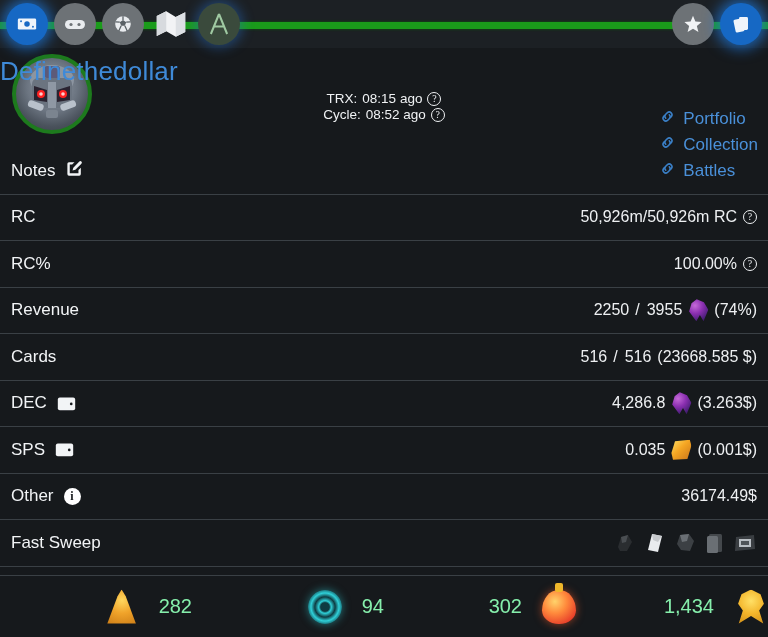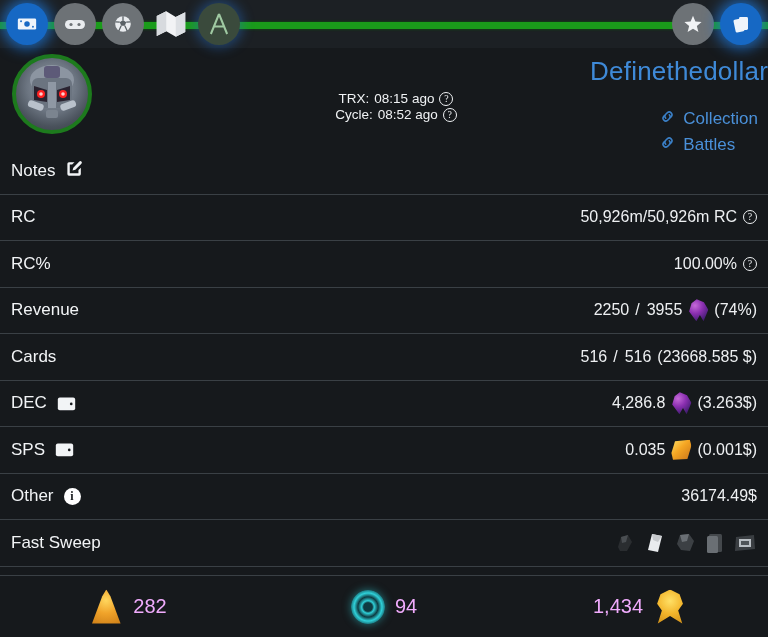--- a/index.html
+++ b/index.html
@@ -39,21 +39,21 @@
 
   
   .header { position: relative; height: 100px; background: #16191c; }
   .avatar {
     position: absolute; left: 12px; top: 6px;
     width: 80px; height: 80px; border-radius: 50%;
     border: 4px solid #1d7a1d;
     background: radial-gradient(circle at 50% 40%, #9aa3ae 0%, #6b7480 45%, #4a525c 70%, #343a43 100%);
     overflow: hidden;
   }
-  .title-block { position: absolute; left: 0; right: 0; top: 8px; text-align: right; margin-left: 24px; }
+  .title-block { position: absolute; left: 0; right: 0; top: 8px; text-align: left; }
   .username { color: #3f8ad8; font-size: 26px; font-weight: 400; letter-spacing: .2px; }
   .subline { font-size: 13.5px; color: #f0f2f4; margin-top: 4px; display: flex; justify-content: center; align-items: center; gap: 5px; }
   .subline + .subline { margin-top: 1px; }
   .qmark {
     display: inline-flex; align-items: center; justify-content: center;
     width: 14px; height: 14px; border-radius: 50%;
     border: 1.4px solid #f0f2f4; font-size: 10px; line-height: 1; color: #f0f2f4;
     font-family: "Liberation Serif", serif;
   }
   .links { position: absolute; right: 10px; top: 60px; }
@@ -97,21 +97,21 @@
   .sweep-icons { display: flex; align-items: center; gap: 9px; }
   .sweep-icons .si { width: 24px; height: 24px; display: block; }
 
   
   .bottom {
     position: absolute; left: 0; right: 0; bottom: 0;
     height: 62px;
     border-top: 1px solid #3a4045;
     display: flex; align-items: center;
   }
-  .stat { flex: 1; display: flex; align-items: center; justify-content: center; gap: 10px; font-size: 20px; color: #f0abfc; }
+  .stat { flex: 1; display: flex; align-items: center; justify-content: flex-end; gap: 20px; font-size: 20px; color: #86efac; }
   .stat-ico { width: 34px; height: 34px; flex: 0 0 auto; }
 
   .ico-bag {
     background: radial-gradient(circle at 50% 30%, #ffd75e 0%, #f0a32a 45%, #c97a15 100%);
     clip-path: polygon(50% 0%, 62% 20%, 92% 100%, 8% 100%, 38% 20%);
     box-shadow: 0 0 8px rgba(250,190,60,.55);
   }
   .ico-spiral {
     border-radius: 50%;
     background: radial-gradient(circle at 50% 50%, #0e3b42 0%, #0e3b42 18%, #2fd0d8 26%, #0e3b42 42%, #2fd0d8 58%, #10474f 78%, #2fd0d8 92%);
@@ -240,20 +240,29 @@
   </div>
 
   <div class="links">
     <div class="link-row">
       <span>
         <svg width="17" height="17" viewBox="0 0 24 24" fill="none" stroke="#3a7fc6" stroke-width="2.2" stroke-linecap="round">
           <path d="M9.5 14.5 a4 4 0 0 1 0-5.6 l2.4-2.4 a4 4 0 0 1 5.6 5.6 l-1.2 1.2"></path>
           <path d="M14.5 9.5 a4 4 0 0 1 0 5.6 l-2.4 2.4 a4 4 0 0 1-5.6-5.6 l1.2-1.2"></path>
         </svg>
       </span>
+      <span>Portfolio</span>
+    </div>
+    <div class="link-row">
+      <span>
+        <svg width="17" height="17" viewBox="0 0 24 24" fill="none" stroke="#3a7fc6" stroke-width="2.2" stroke-linecap="round">
+          <path d="M9.5 14.5 a4 4 0 0 1 0-5.6 l2.4-2.4 a4 4 0 0 1 5.6 5.6 l-1.2 1.2"></path>
+          <path d="M14.5 9.5 a4 4 0 0 1 0 5.6 l-2.4 2.4 a4 4 0 0 1-5.6-5.6 l1.2-1.2"></path>
+        </svg>
+      </span>
       <span>Collection</span>
     </div>
     <div class="link-row">
       <span>
         <svg width="17" height="17" viewBox="0 0 24 24" fill="none" stroke="#3a7fc6" stroke-width="2.2" stroke-linecap="round">
           <path d="M9.5 14.5 a4 4 0 0 1 0-5.6 l2.4-2.4 a4 4 0 0 1 5.6 5.6 l-1.2 1.2"></path>
           <path d="M14.5 9.5 a4 4 0 0 1 0 5.6 l-2.4 2.4 a4 4 0 0 1-5.6-5.6 l1.2-1.2"></path>
         </svg>
       </span>
       <span>Battles</span>
@@ -408,16 +417,20 @@
 <div class="bottom">
   <div class="stat">
     <span class="stat-ico ico-bag"></span>
     <span>282</span>
   </div>
   <div class="stat">
     <span class="stat-ico ico-spiral"></span>
     <span>94</span>
   </div>
   <div class="stat">
+    <span>302</span>
+    <span class="stat-ico ico-potion"></span>
+  </div>
+  <div class="stat">
     <span>1,434</span>
     <span class="stat-ico ico-medal"></span>
   </div>
 </div>
 
 </body></html>

